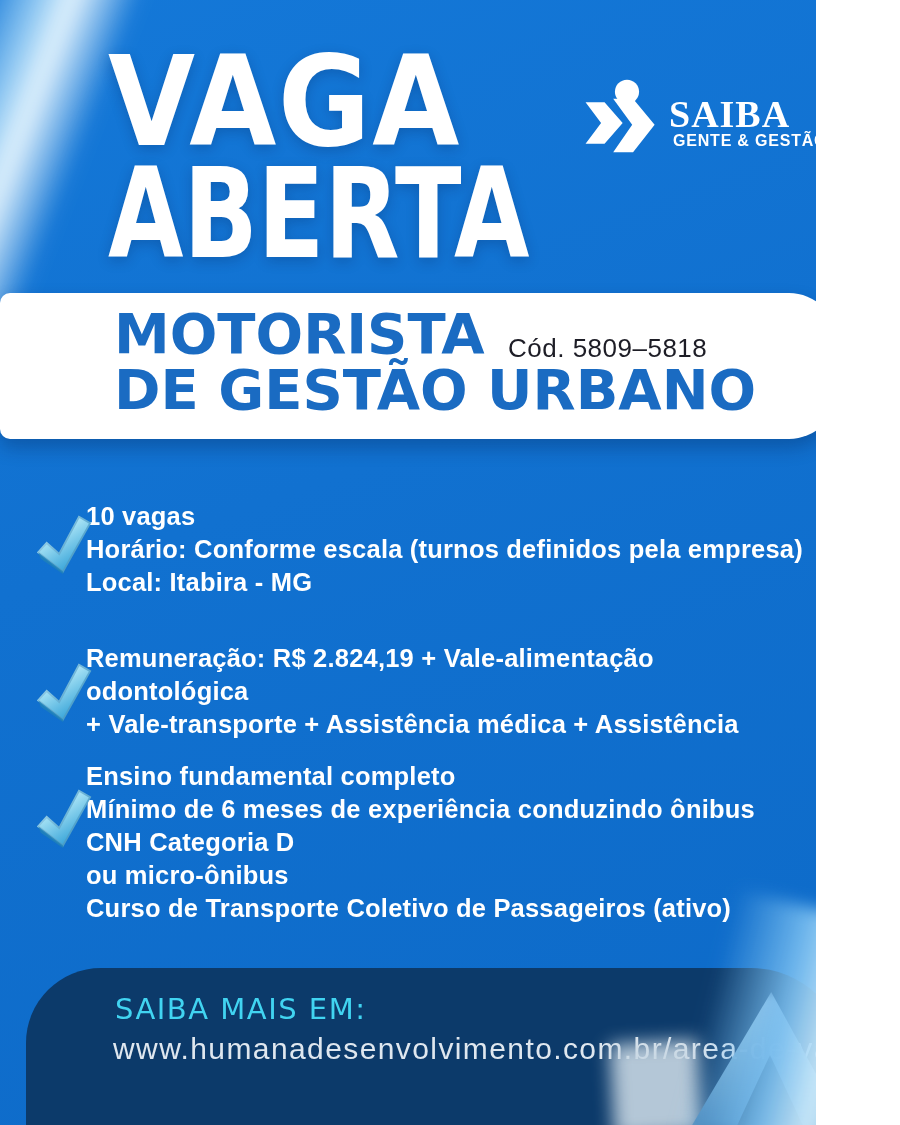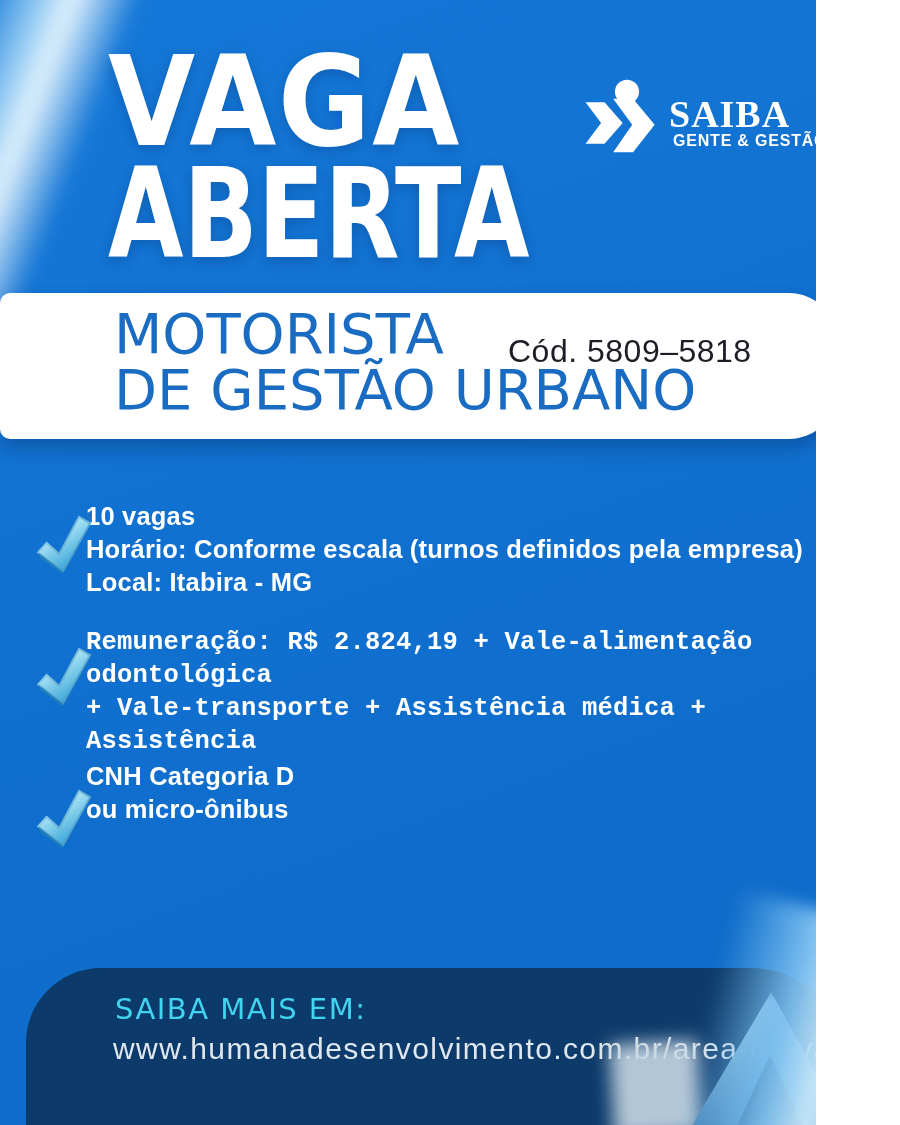--- a/index.html
+++ b/index.html
@@ -41,32 +41,32 @@
   .logo-mark{position:absolute;left:0;top:2px;width:88px;height:76px;}
   .logo-name{position:absolute;left:86px;top:16px;font-family:"Liberation Serif",serif;
     font-weight:bold;font-size:38px;letter-spacing:1px;white-space:nowrap;}
   .logo-tagline{position:absolute;left:90px;top:56px;font-weight:bold;font-size:16px;
     letter-spacing:.8px;white-space:nowrap;}
 
   
   .banner{position:absolute;left:0;top:293px;width:837px;height:146px;background:var(--banner-bg);
     border-radius:10px 48px 48px 10px;box-shadow:0 9px 18px rgba(0,25,70,.28);}
   .banner-title{position:absolute;left:114px;top:13px;color:var(--banner-text);
-    font-family:"DejaVu Sans",sans-serif;font-weight:normal;font-size:56px;line-height:56px;
+    font-family:"DejaVu Sans",sans-serif;font-weight:bold;font-size:56px;line-height:56px;
     letter-spacing:0;white-space:nowrap;}
   .banner-code{position:absolute;left:508px;top:40px;color:var(--code-text);
-    font-size:32px;letter-spacing:.5px;white-space:nowrap;}
+    font-size:26px;letter-spacing:.5px;white-space:nowrap;}
 
   
   .bullet{position:absolute;left:30px;width:860px;}
   .bullet .check{position:absolute;left:0;width:66px;height:66px;}
   .bullet .lines{margin-left:56px;color:var(--body-text);font-weight:bold;
     font-size:25.5px;line-height:33px;letter-spacing:.2px;}
   .b1{top:500px;}  .b1 .check{top:12px;}
-  .b2{top:626px;font-family:Liberation Mono, monospace;}  .b2 .check{top:18px;}
+  .b2{top:642px;}  .b2 .check{top:18px;}
   .b3{top:760px;}  .b3 .check{top:26px;}
 
   
   .footer{position:absolute;left:26px;top:968px;right:-30px;bottom:-20px;
     background:var(--footer-bg);border-radius:75px 95px 0 0;}
   .footer-label{position:absolute;left:89px;top:24px;color:var(--accent-cyan);
     font-family:"DejaVu Sans",sans-serif;font-size:29px;letter-spacing:1.5px;white-space:nowrap;}
   .footer-url{position:absolute;left:87px;top:64px;color:var(--url-text);
     font-size:30px;letter-spacing:1.4px;white-space:nowrap;}
 </style>
@@ -137,22 +137,25 @@
       <div>+ Vale-transporte + Assistência médica + Assistência</div>
     </div>
   </div>
 
   <div class="bullet b3">
     <svg class="check" viewBox="0 0 70 70" style="transform:rotate(-6deg)">
       <path d="M8 40 L18 31 L30 44 L55 7 L66 15 L32 63 Z" fill="url(#ckg)" stroke="url(#cks)" stroke-width="2"></path>
       <path d="M8 40 L10 47 L32 66 L32 63 Z" fill="#2182b8" opacity=".8"></path>
     </svg>
     <div class="lines">
+      <div>Ensino fundamental completo</div>
+      <div>Mínimo de 6 meses de experiência conduzindo ônibus</div>
       <div>CNH Categoria D</div>
       <div>ou micro-ônibus</div>
+      <div>Curso de Transporte Coletivo de Passageiros (ativo)</div>
     </div>
   </div>
 
   <div class="footer">
     <div class="footer-label">SAIBA MAIS EM:</div>
     <div class="footer-url">www.humanadesenvolvimento.com.br/area-de-vagas</div>
   </div>
 
   <div class="blur-rect"></div>
   <div class="blur-tri"></div>

